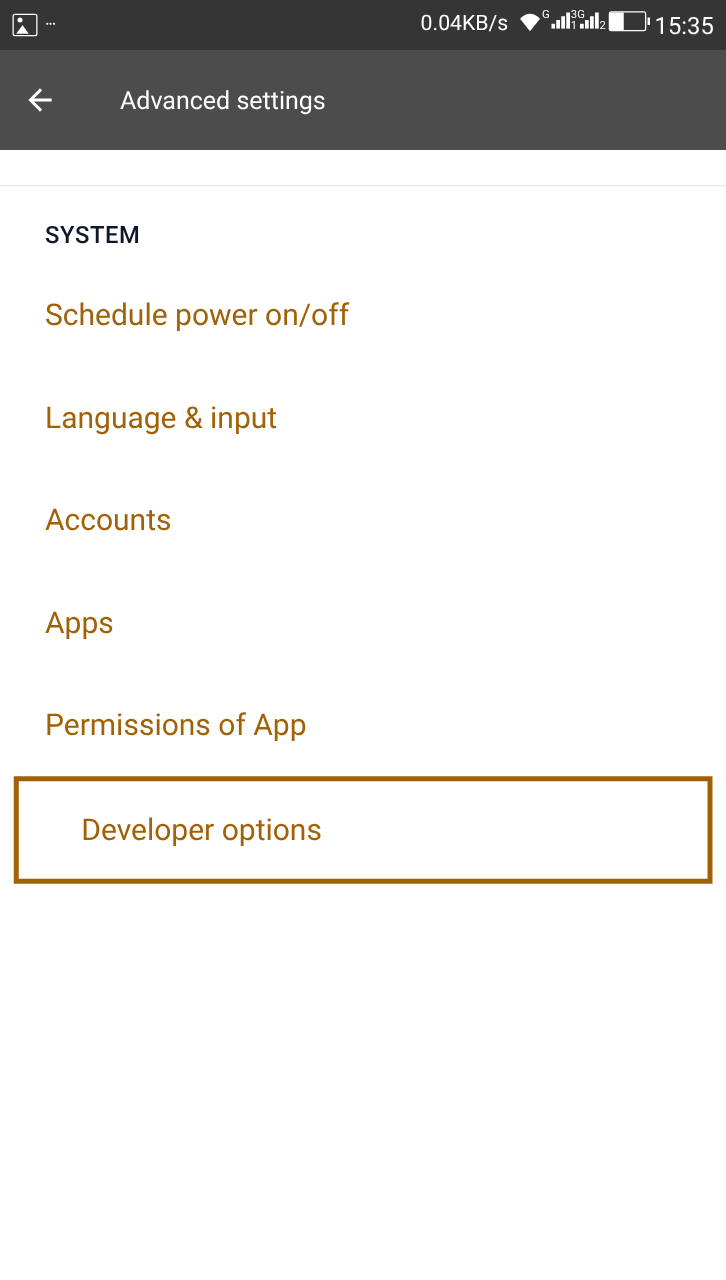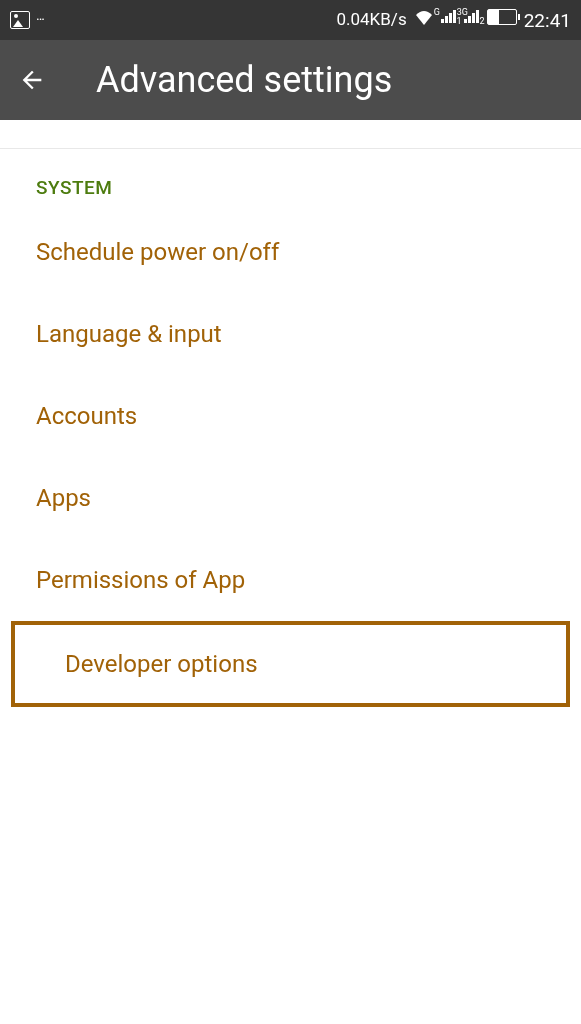--- a/index.html
+++ b/index.html
@@ -108,33 +108,33 @@
       align-items: center;
       padding: 0 18px;
     }
     .back-arrow {
       margin-right: 50px;
       display: flex;
       align-items: center;
     }
     .page-title {
       color: #ffffff;
-      font-size: 36px;
+      font-size: 20px;
       font-weight: 400;
     }
     .content {
       background: #ffffff;
     }
     .divider {
       height: 1px;
       background: #e8e8e8;
       margin-top: 28px;
     }
     .section-header {
-      color: #4d7c0f;
+      color: #0f172a;
       font-size: 19px;
       font-weight: 500;
       padding: 27px 36px 12px 36px;
       letter-spacing: 0.5px;
     }
     .settings-item {
       padding: 27px 36px;
       font-size: 24px;
       color: #a16207;
       font-weight: 400;
@@ -194,21 +194,21 @@
         <rect x="0" y="10" width="3" height="4" fill="#fff"></rect>
         <rect x="4" y="7" width="3" height="7" fill="#fff"></rect>
         <rect x="8" y="4" width="3" height="10" fill="#fff"></rect>
         <rect x="12" y="1" width="3" height="13" fill="#fff"></rect>
       </svg>
       <span class="signal-sub">2</span>
     </span>
     <div class="battery-icon">
       <div class="battery-fill"></div>
     </div>
-    <span class="time">22:41</span>
+    <span class="time">15:35</span>
   </div>
 </div>
 
 <div class="header">
   <span class="back-arrow">
     <svg width="28" height="28" viewBox="0 0 24 24">
       <path d="M20 11H7.83l5.59-5.59L12 4l-8 8 8 8 1.41-1.41L7.83 13H20v-2z" fill="#fff"></path>
     </svg>
   </span>
   <span class="page-title">Advanced settings</span>

